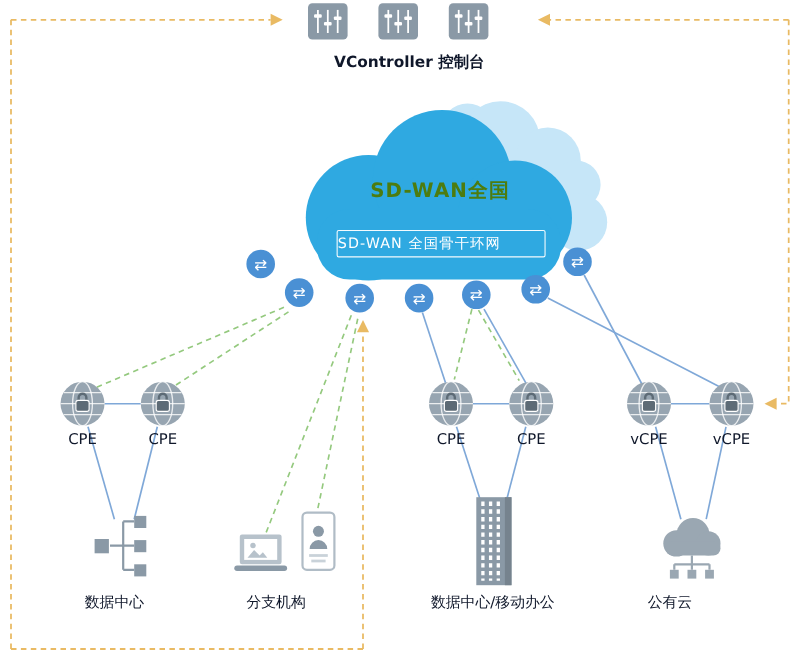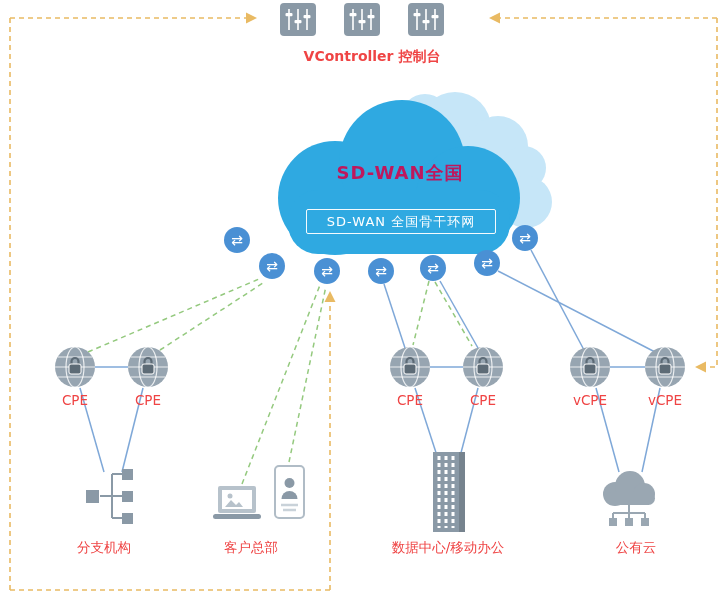--- a/index.html
+++ b/index.html
@@ -2,26 +2,26 @@
 <html><head>
 <meta charset="utf-8">
 <style>
   html,body{margin:0;padding:0;background:#fff;}
   .stage{
     position:relative;width:727px;height:600px;background:#fff;overflow:hidden;
     font-family:"DejaVu Sans","Liberation Sans",sans-serif;
   }
   .stage svg{position:absolute;left:0;top:0;}
   svg text{font-family:"DejaVu Sans","Liberation Sans",sans-serif;}
-  .lbl{position:absolute;color:#ef4444;font-size:13.5px;text-align:center;white-space:nowrap;}
+  .lbl{position:absolute;color:#0f172a;font-size:13.5px;text-align:center;white-space:nowrap;}
   .lbl-bold{font-weight:600;font-size:14px;}
-  .cloud-line{position:absolute;left:300px;width:200px;color:#be185d;font-weight:bold;
+  .cloud-line{position:absolute;left:300px;width:200px;color:#4d7c0f;font-weight:bold;
     font-size:18px;text-align:center;letter-spacing:1px;}
   .cloud-sub{position:absolute;left:306px;top:209px;width:188px;height:23px;line-height:23px;
-    color:#fff;font-size:13px;text-align:center;border:1px solid rgba(255,255,255,.95);
+    color:#fff;font-size:13px;text-align:left;border:1px solid rgba(255,255,255,.95);
     border-radius:2px;letter-spacing:1px;}
 </style>
 </head>
 <body>
 
 <div class="stage">
 
 <svg width="727" height="600" viewBox="0 0 727 600">
   <defs>
     <g id="globe">
@@ -221,18 +221,18 @@
 <div class="cloud-line" style="top:161px;">SD-WAN全国</div>
 <div class="cloud-sub">SD-WAN 全国骨干环网</div>
 
 <div class="lbl" style="left:40px;top:392px;width:70px;">CPE</div>
 <div class="lbl" style="left:113px;top:392px;width:70px;">CPE</div>
 <div class="lbl" style="left:375px;top:392px;width:70px;">CPE</div>
 <div class="lbl" style="left:448px;top:392px;width:70px;">CPE</div>
 <div class="lbl" style="left:555px;top:392px;width:70px;">vCPE</div>
 <div class="lbl" style="left:630px;top:392px;width:70px;">vCPE</div>
 
-<div class="lbl" style="left:24px;top:539px;width:160px;">分支机构</div>
-<div class="lbl" style="left:171px;top:539px;width:160px;">客户总部</div>
+<div class="lbl" style="left:24px;top:539px;width:160px;">数据中心</div>
+<div class="lbl" style="left:171px;top:539px;width:160px;">分支机构</div>
 <div class="lbl" style="left:348px;top:539px;width:200px;">数据中心/移动办公</div>
-<div class="lbl" style="left:556px;top:539px;width:160px;">公有云</div>
+<div class="lbl" style="left:529px;top:539px;width:160px;">公有云</div>
 
 </div>
 
 </body></html>

